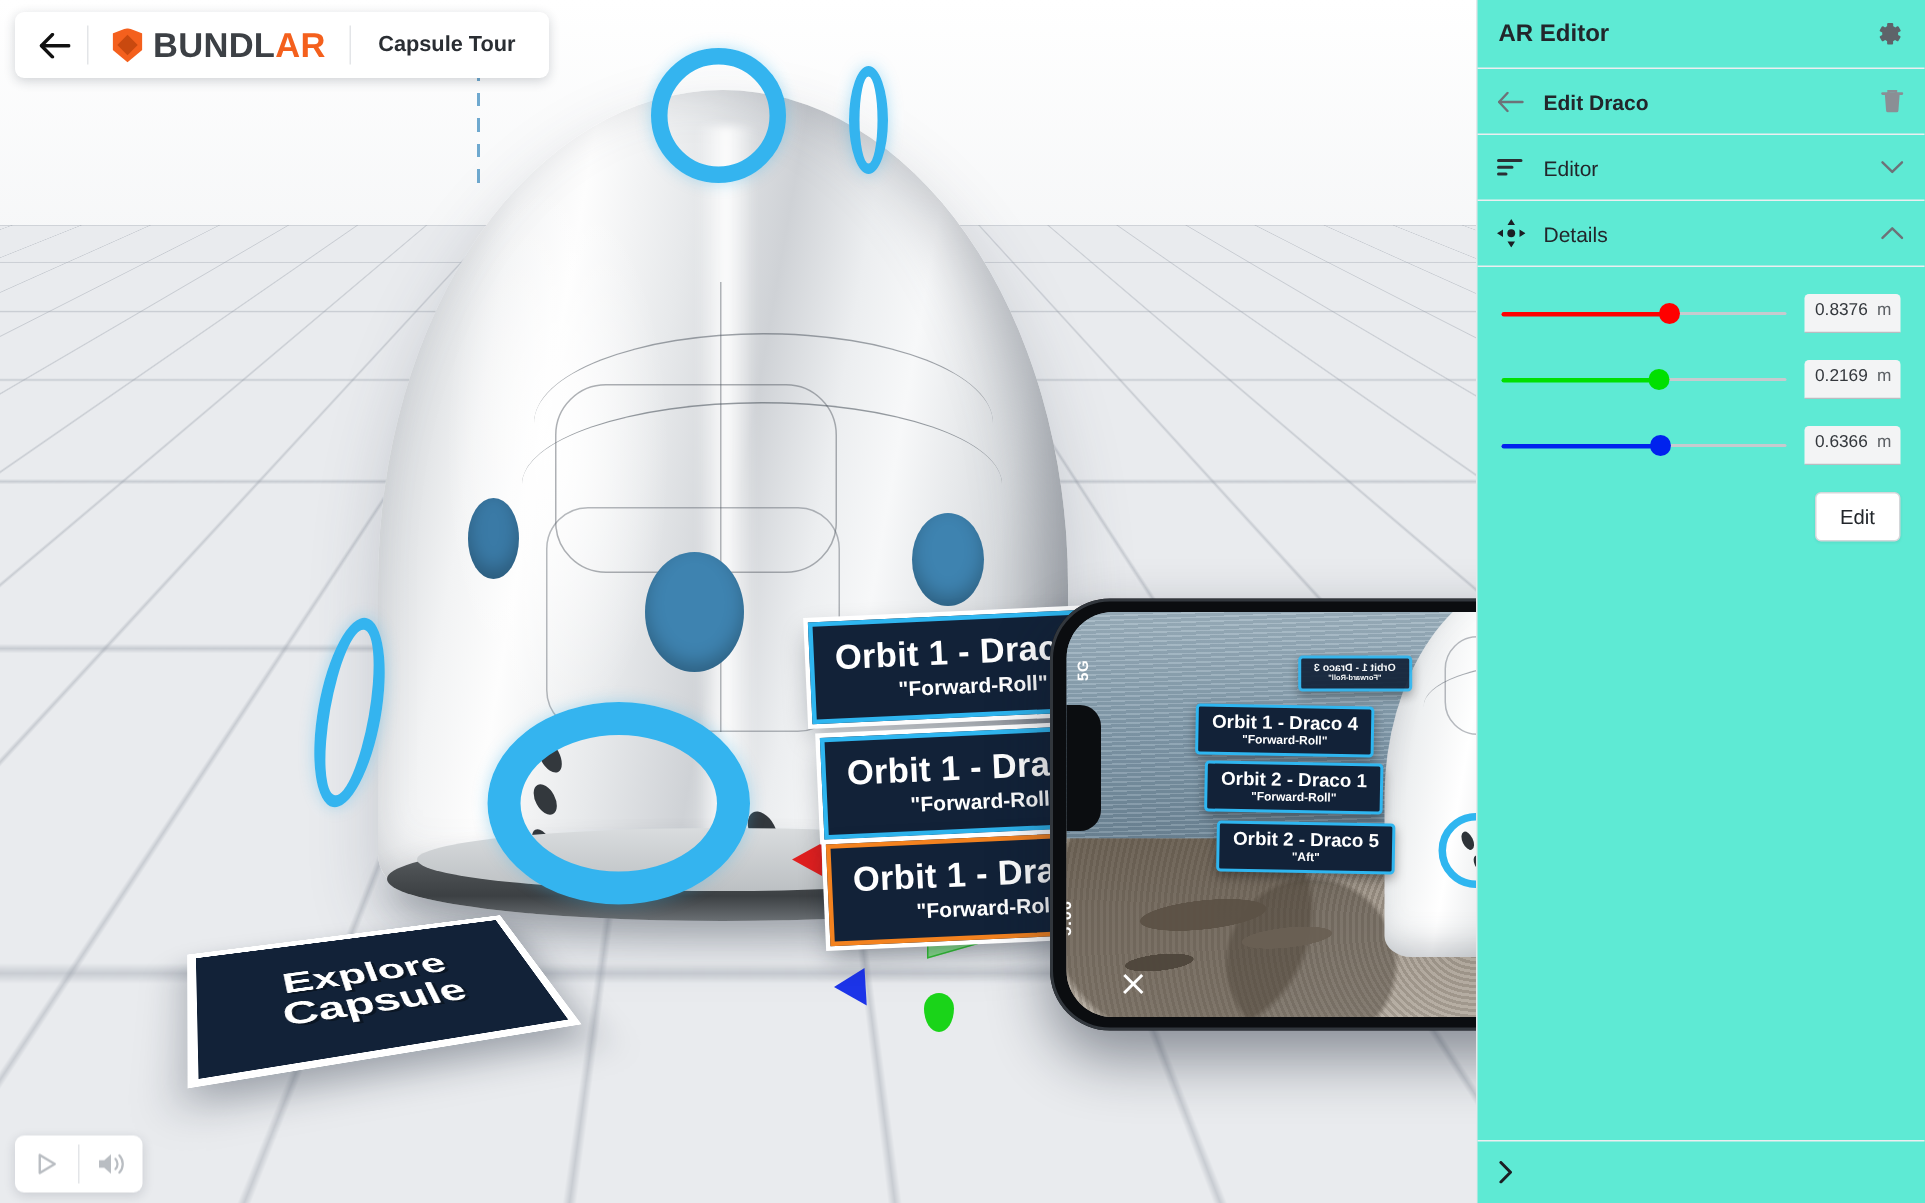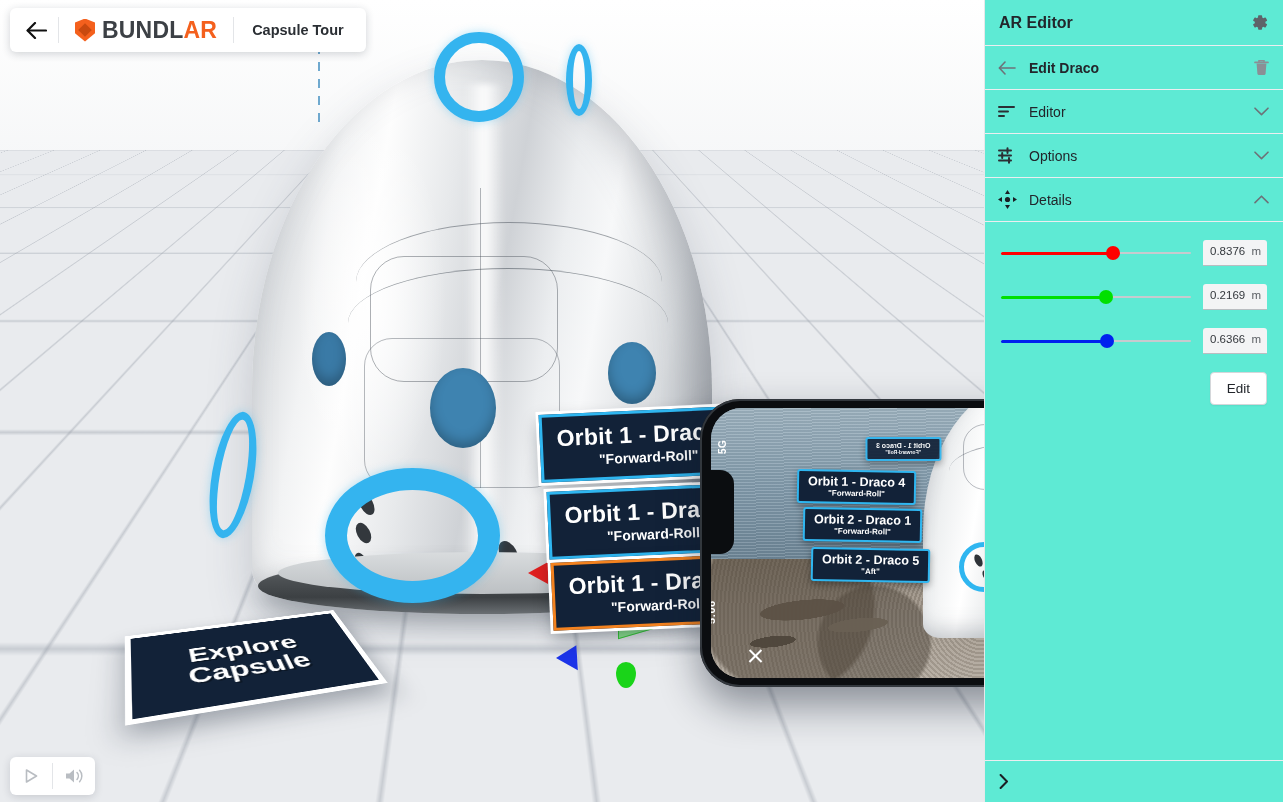--- a/index.html
+++ b/index.html
@@ -690,34 +690,20 @@
         </svg>
       </div>
       <div class="row-label">Editor</div>
       <div class="row-trail">
         <svg width="15" height="9" viewBox="0 0 15 9">
             <path d="M1 1.2 L7.5 7.6 L14 1.2" fill="none" stroke="#6d7278" stroke-width="1.6" stroke-linecap="round" stroke-linejoin="round"></path>
           </svg>
       </div>
     </div>
 
-    <div class="panel-row">
-      <div class="row-lead">
-        <svg width="18" height="17" viewBox="0 0 18 17">
-          <path d="M1 3.6h12M1 8.5h12M1 13.4h12" stroke="#2b2f34" stroke-width="2" stroke-linecap="round"></path>
-          <path d="M9.5 1.2v4.8M4.2 6.1v4.8M11 10.9v4.8" stroke="#2b2f34" stroke-width="2" stroke-linecap="round"></path>
-        </svg>
-      </div>
-      <div class="row-label">Options</div>
-      <div class="row-trail">
-        <svg width="15" height="9" viewBox="0 0 15 9">
-            <path d="M1 1.2 L7.5 7.6 L14 1.2" fill="none" stroke="#6d7278" stroke-width="1.6" stroke-linecap="round" stroke-linejoin="round"></path>
-          </svg>
-      </div>
-    </div>
 
     <div class="panel-row">
       <div class="row-lead">
         <svg width="19" height="19" viewBox="0 0 19 19">
           <path d="M9.5 0 L12 4 H7 Z M9.5 19 L7 15 H12 Z M0 9.5 L4 7 V12 Z M19 9.5 L15 12 V7 Z" fill="#1b1f24"></path>
           <circle cx="9.5" cy="9.5" r="2.6" fill="#1b1f24"></circle>
         </svg>
       </div>
       <div class="row-label">Details</div>
       <div class="row-trail">

